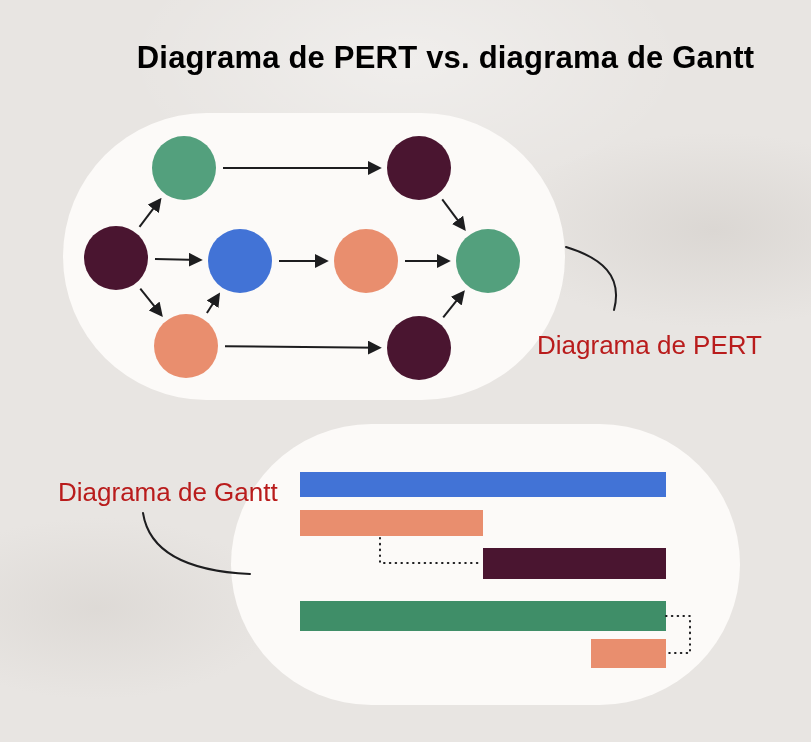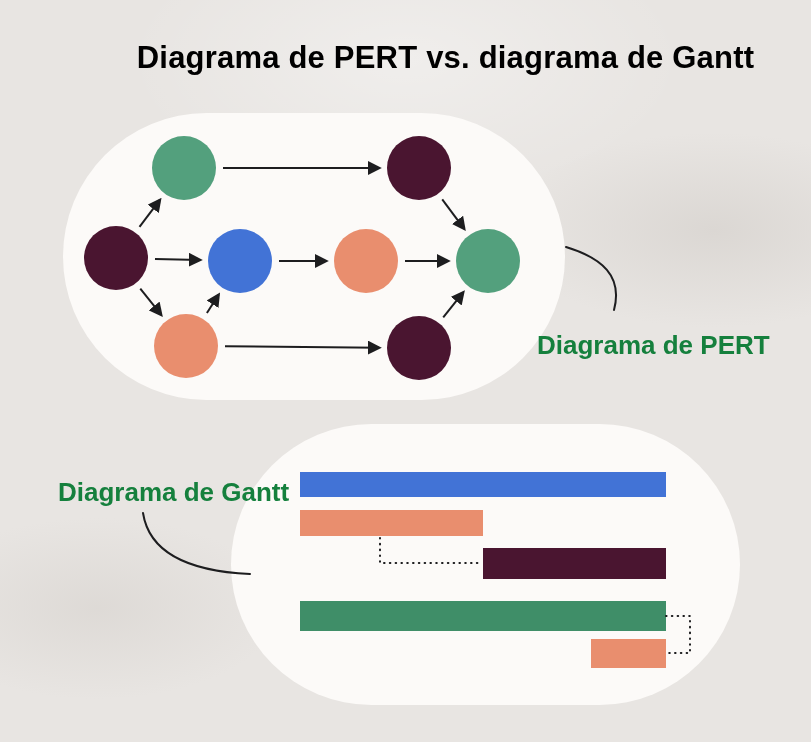--- a/index.html
+++ b/index.html
@@ -34,23 +34,22 @@
   .pill {
     position: absolute;
     background: #fcfaf8;
   }
   .pert-pill  { left: 63px;  top: 113px; width: 502px; height: 287px; border-radius: 144px; }
   .gantt-pill { left: 231px; top: 424px; width: 509px; height: 281px; border-radius: 141px; }
   #gfx { position: absolute; left: 0; top: 0; }
   .callout-label {
     position: absolute;
     font-size: 26px;
-    color: #15803d;
+    color: #b91c1c;
     white-space: nowrap;
-    font-weight: bold;
   }
   .pert-label  { left: 537px; top: 330px; }
   .gantt-label { left: 14px;  top: 477px; margin-left: 44px; }
 </style>
 </head>
 <body>
 
 <div id="canvas">
 
   <h1 id="title">Diagrama de PERT vs. diagrama de Gantt</h1>

